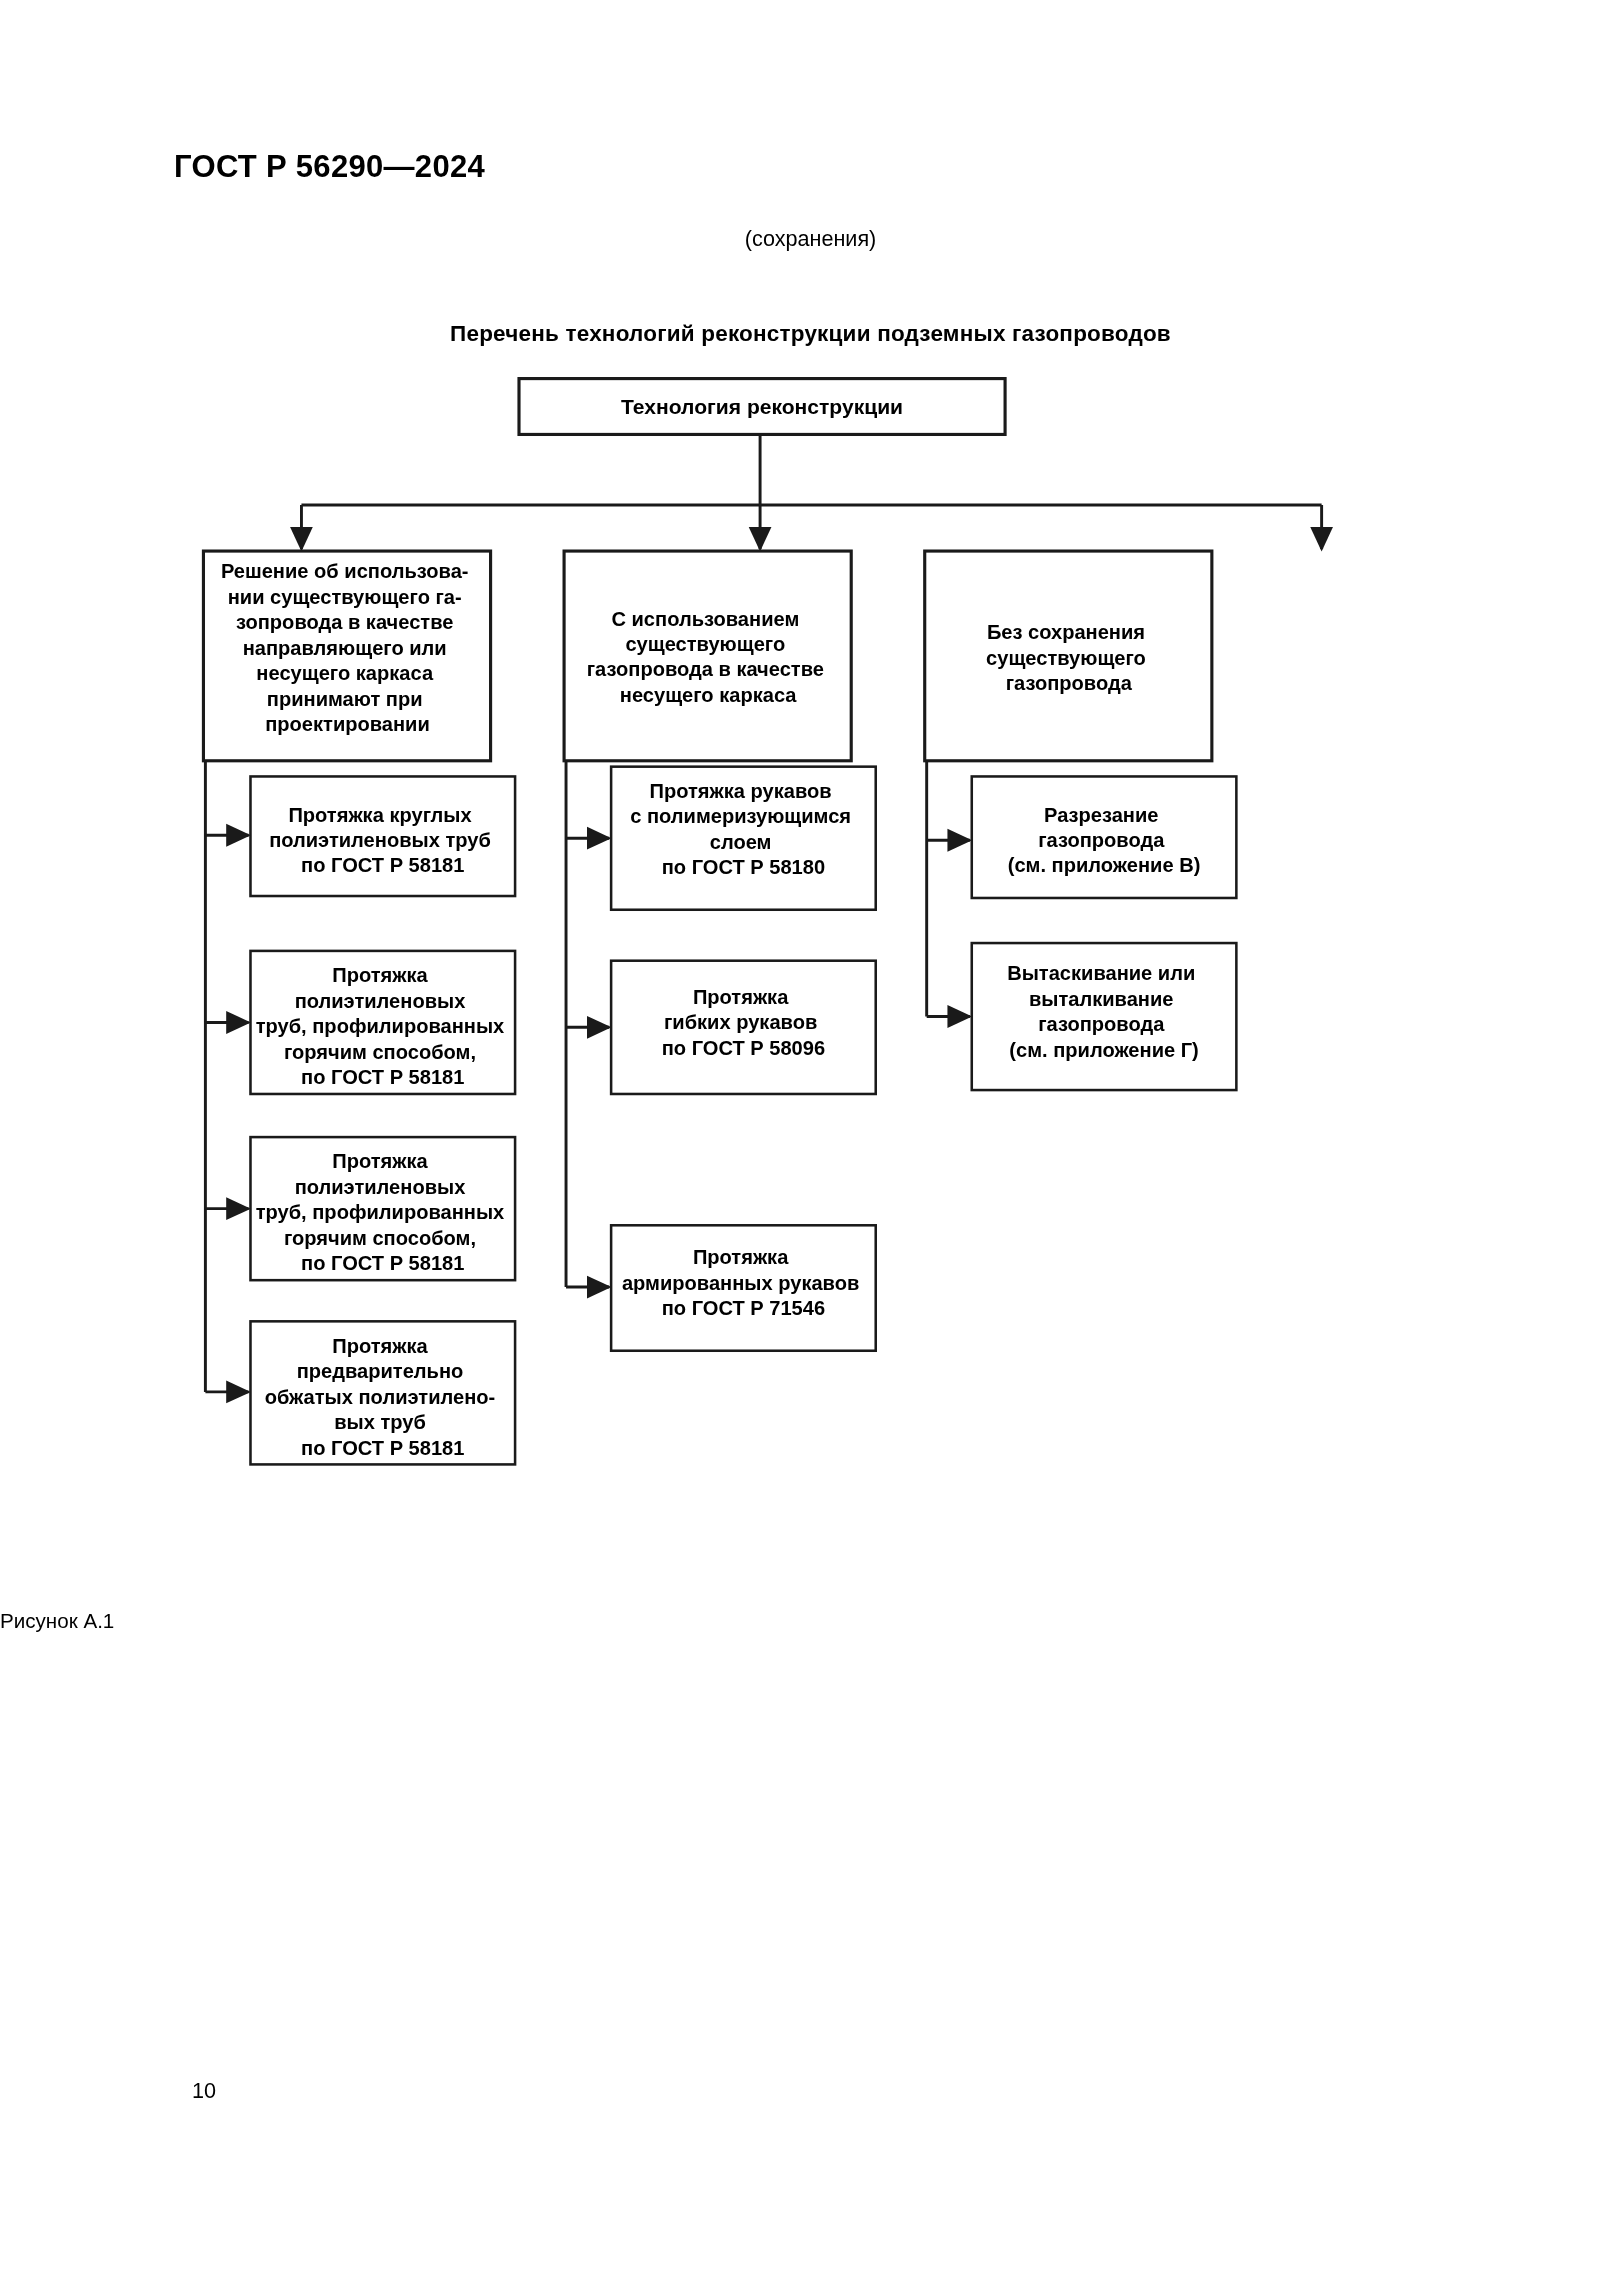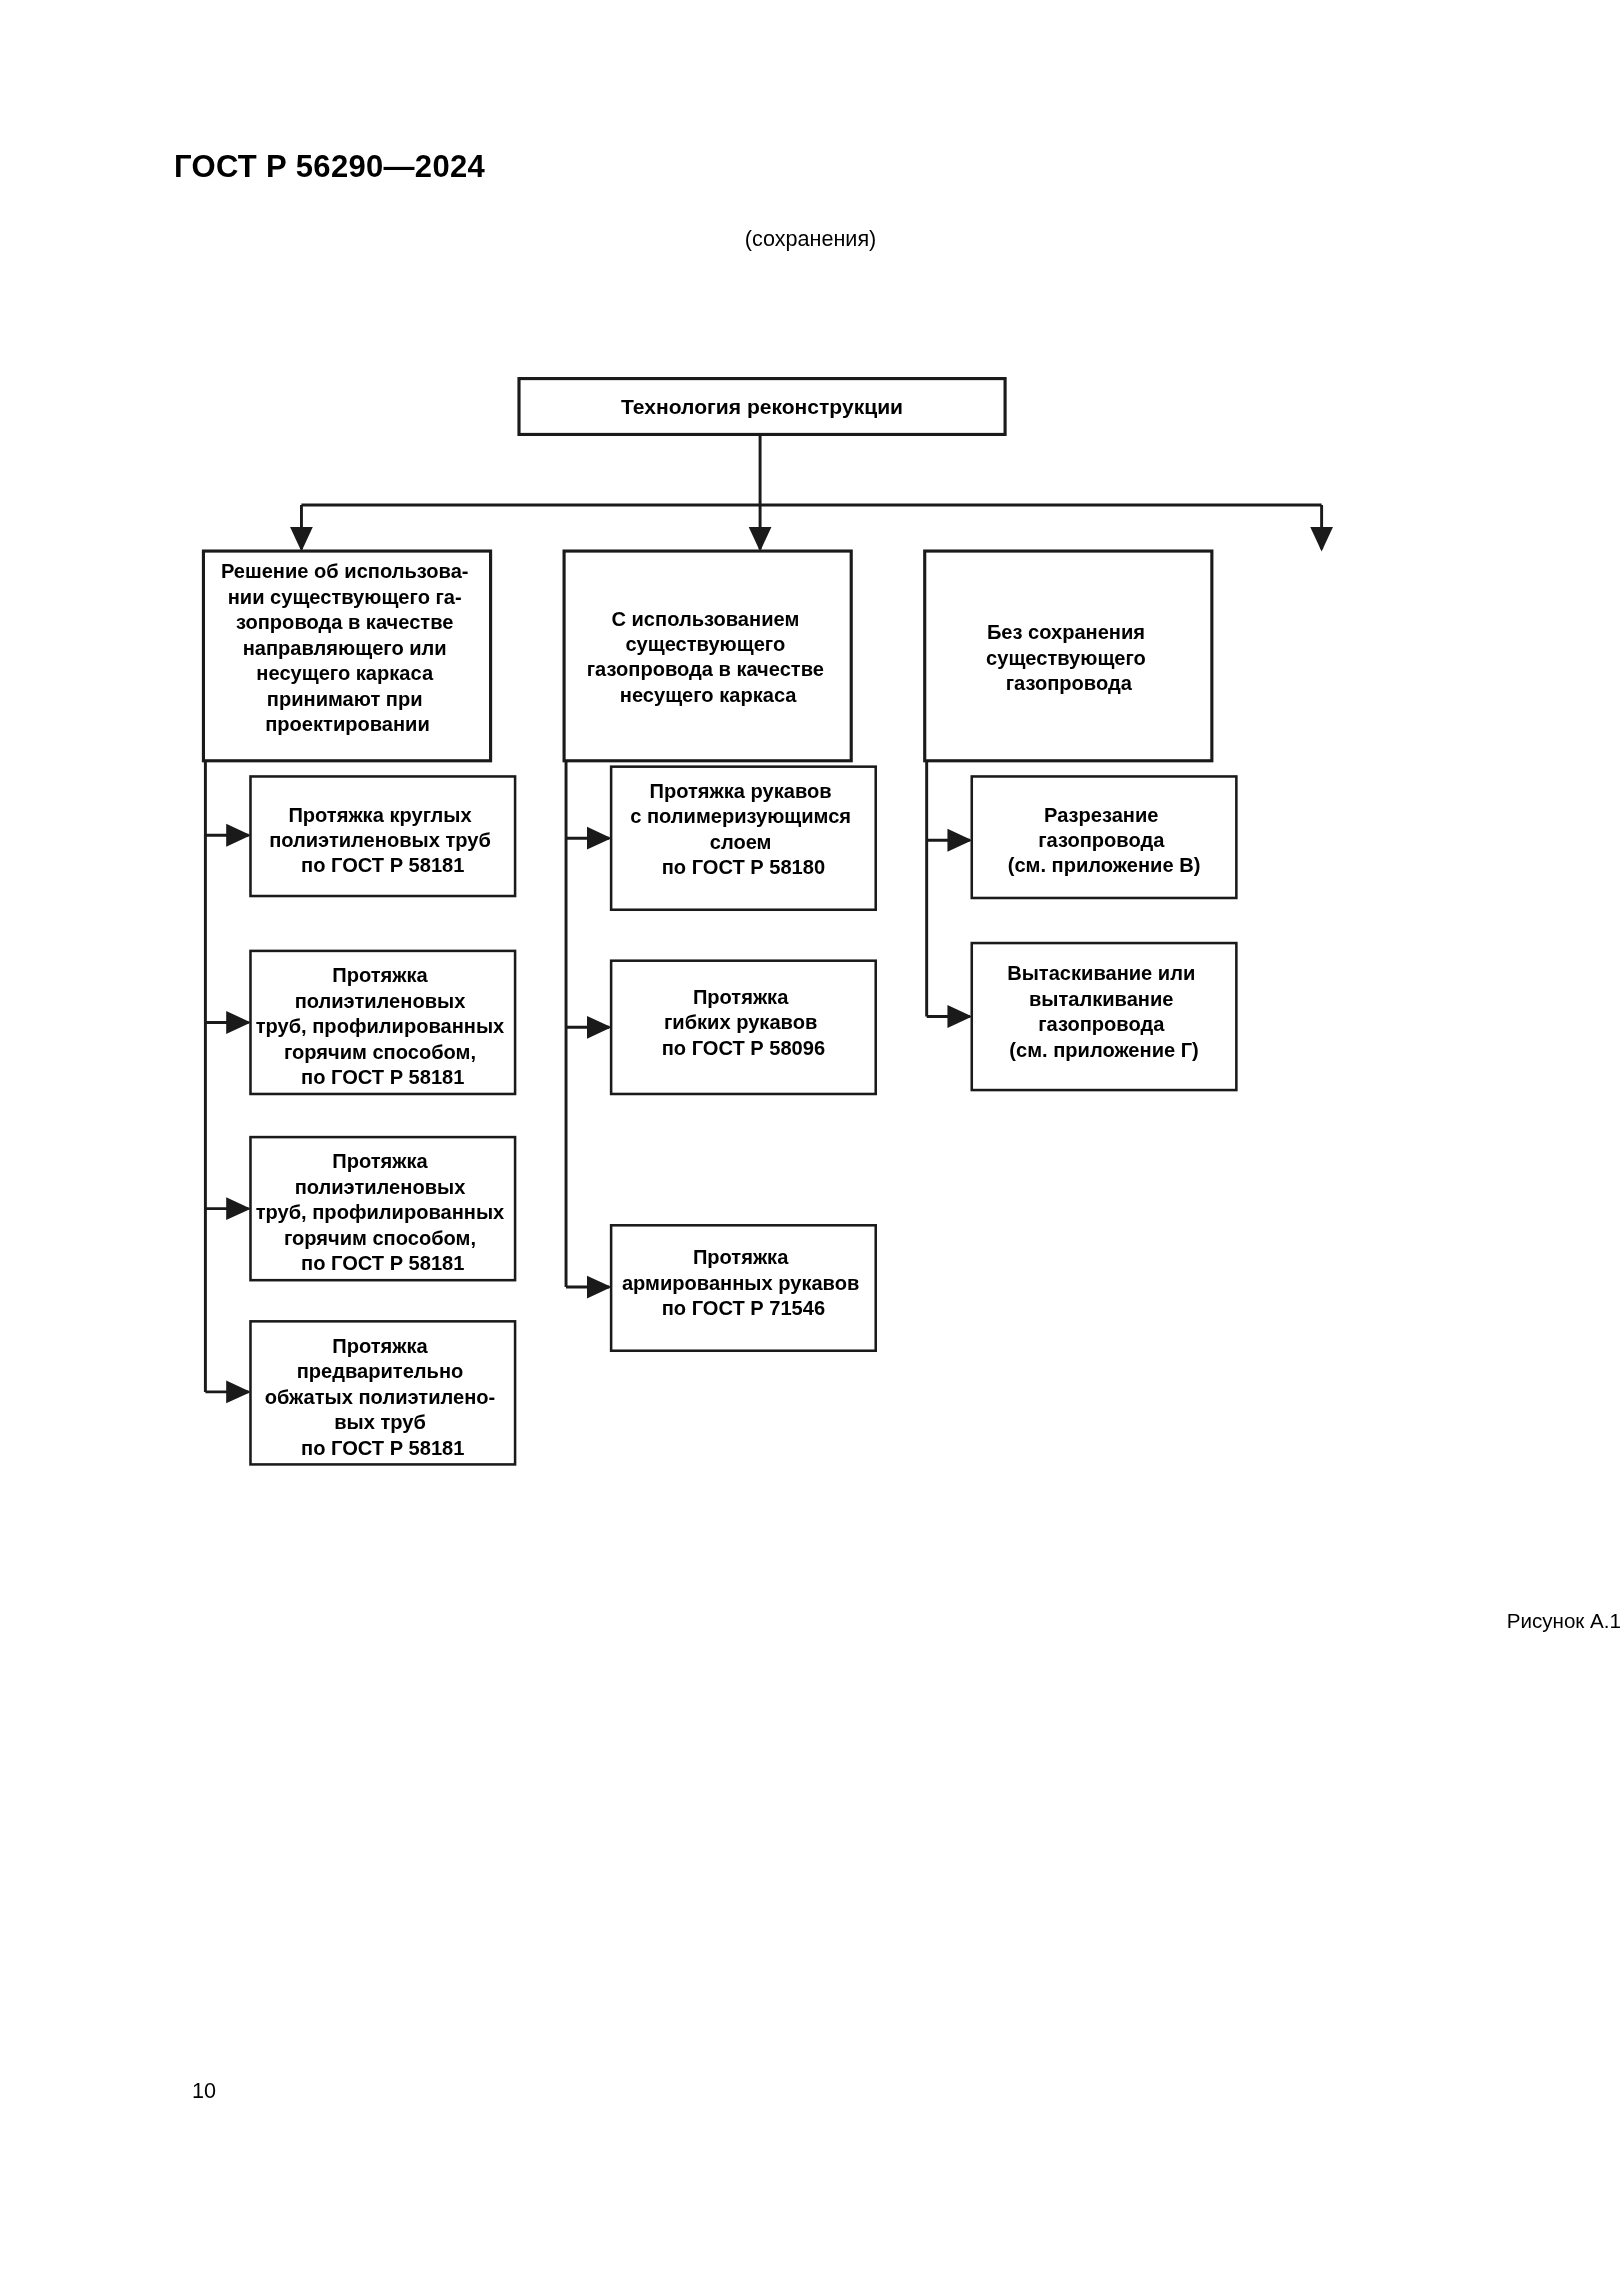--- a/index.html
+++ b/index.html
@@ -94,21 +94,21 @@
     text-anchor: middle;
   }
   .node-text.lvl1 { font-size: 21.5px; }
 
   
   .fig-caption {
     position: absolute;
     left: 0;
     right: 0;
     top: 1609px;
-    text-align: right;
+    text-align: left;
     font-size: 20.6px;
   }
 
   
   .page-number {
     position: absolute;
     left: 192px;
     top: 2078px;
     font-size: 21.6px;
     text-align: center;
@@ -118,20 +118,21 @@
 <body>
 
 <div class="page">
 
   <div class="doc-header">ГОСТ Р 56290—2024</div>
 
   <div class="appendix-block">
     <div class="appendix-line">(сохранения)</div>
   </div>
 
+  <div class="figure-title">Перечень технологий реконструкции подземных газопроводов</div>
 
   <div class="diagram-wrap">
     <svg viewBox="0 0 1300 1230" xmlns="http://www.w3.org/2000/svg">
       <defs>
         <marker id="arrowhead" markerWidth="9" markerHeight="9" refX="7.6" refY="4.5" orient="auto" markerUnits="strokeWidth">
           <path d="M0,0.6 L8.4,4.5 L0,8.4 z" fill="#1a1a1a"></path>
         </marker>
       </defs>
 
       <g>

